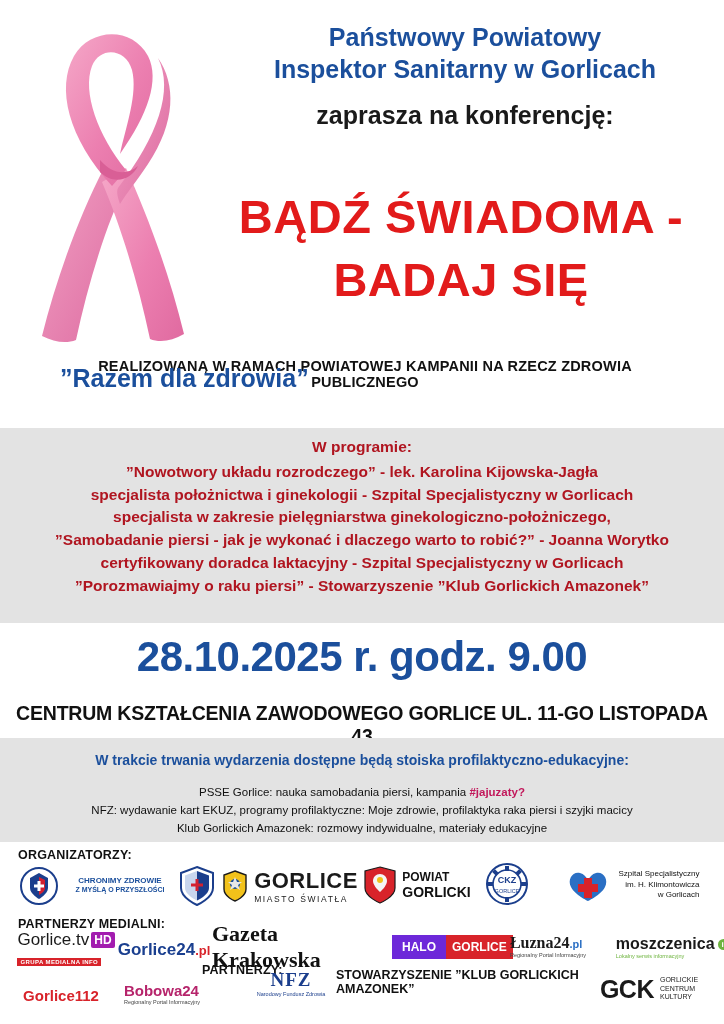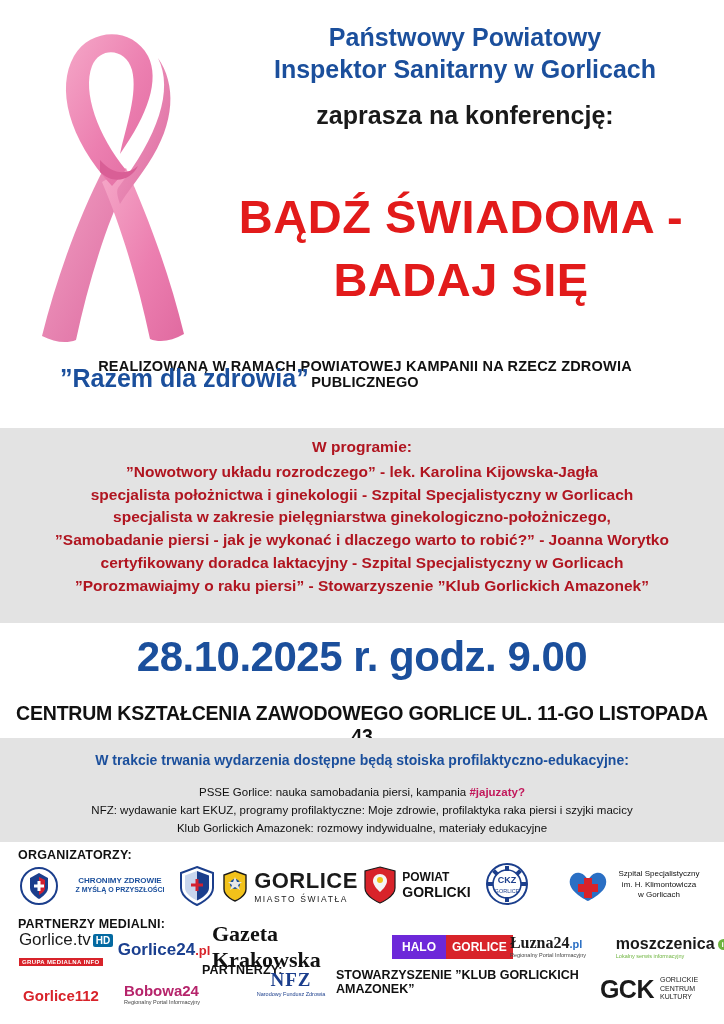--- a/index.html
+++ b/index.html
@@ -219,21 +219,21 @@
 
   #logo-nfz { left: 248px; top: 966px; width: 86px; height: 34px; }
   #logo-amazonki { left: 336px; top: 972px; width: 256px; height: 20px; }
   #logo-gck { left: 578px; top: 974px; width: 142px; height: 30px; }
 
   .gorlice-word {
     color: #1a1a1a; font-weight: bold; font-size: 22px; letter-spacing: 0.5px;
   }
   .gorlice-sub { color: #1a1a1a; font-size: 8.5px; letter-spacing: 1.6px; }
   .pill-red {
-    background: #0369a1; color: #fff; font-size: 10px; font-weight: bold;
+    background: #a21caf; color: #fff; font-size: 12px; font-weight: bold;
     padding: 1px 3px; border-radius: 2px; margin-left: 2px;
   }
   .pill-green {
     background: #6eb43f; color: #fff; font-size: 8px; font-weight: bold;
     padding: 1px 4px; border-radius: 8px; margin-left: 3px;
   }
 </style>
 </head>
 <body>
 
@@ -383,21 +383,21 @@
     </svg>
   </div>
 
   <div class="logo" id="logo-szpital">
     <div style="display:flex;align-items:center;gap:8px;">
       <svg width="46" height="40" viewBox="0 0 46 40">
         <path d="M6 22 C2 14 8 6 15 8 C19 9 21 12 23 15 C25 12 27 9 31 8 C38 6 44 14 40 22 C36 30 23 36 23 36 C23 36 10 30 6 22 Z" fill="#2a6fc4"></path>
         <rect x="19" y="13" width="8" height="20" fill="#d8232a"></rect>
         <rect x="13" y="19" width="20" height="8" fill="#d8232a"></rect>
       </svg>
-      <div style="text-align:center;line-height:1.35;">
+      <div style="text-align:right;line-height:1.35;">
         <div style="font-size:8px;color:#111;">Szpital Specjalistyczny</div>
         <div style="font-size:8px;color:#111;">im. H. Klimontowicza</div>
         <div style="font-size:8px;color:#111;">w Gorlicach</div>
       </div>
     </div>
   </div>
 
   <div class="logo" id="logo-gorlicetv">
     <div style="text-align:left;">
       <div style="display:flex;align-items:center;">

